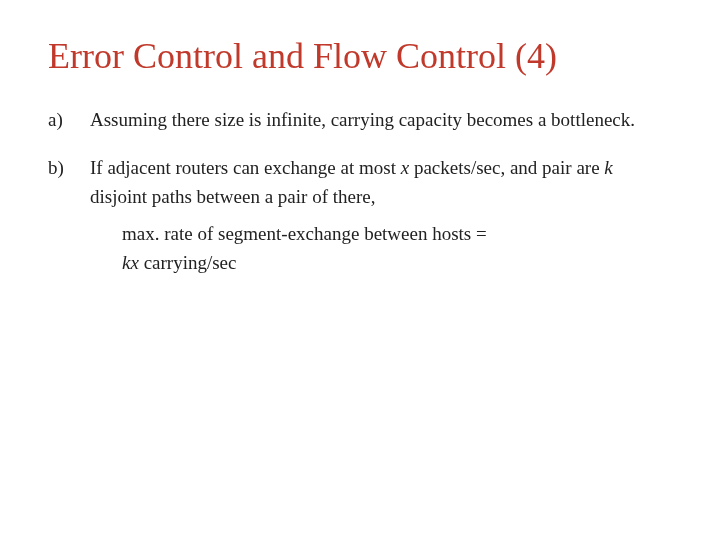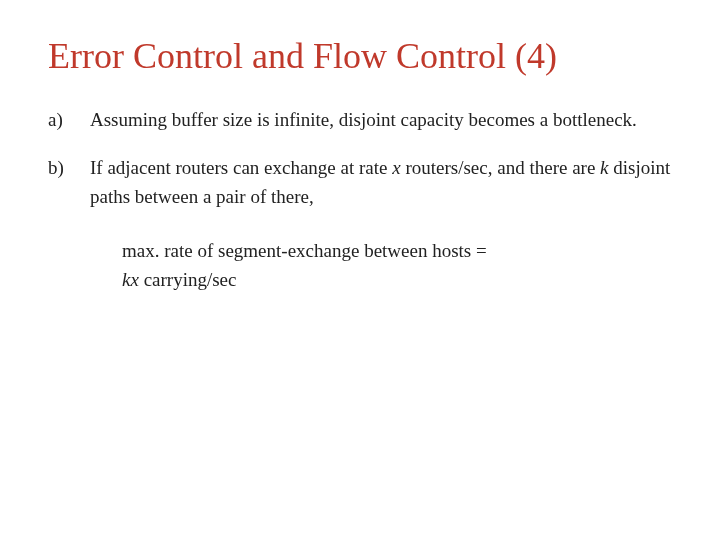--- a/index.html
+++ b/index.html
@@ -55,21 +55,21 @@
       color: #222222;
       flex-shrink: 0;
       margin-top: 0;
     }
 
     .list-text {
       flex: 1;
     }
 
     .sub-item {
-      margin-top: 24px;
+      margin-top: 7px;
       margin-left: 32px;
       font-size: 19px;
       color: #222222;
       line-height: 1.55;
     }
 
     em {
       font-style: italic;
     }
   </style>
@@ -77,27 +77,27 @@
 <body>
 
 <div class="slide">
 
   <h1 class="title">Error Control and Flow Control (4)</h1>
 
   <div class="content">
 
     <div class="list-item">
       <span class="list-label">a)</span>
-      <span class="list-text">Assuming buffer size is infinite, disjoint capacity becomes a bottleneck.</span>
+      <span class="list-text">Assuming there size is infinite, carrying capacity becomes a bottleneck.</span>
     </div>
 
     <div class="list-item">
       <span class="list-label">b)</span>
       <span class="list-text">
-        <span>If adjacent routers can exchange at rate </span><em>x</em><span> routers/sec, and there are </span><em>k</em><span> disjoint paths between a pair of there,</span>
+        <span>If adjacent routers can exchange at most </span><em>x</em><span> packets/sec, and pair are </span><em>k</em><span> disjoint paths between a pair of there,</span>
         <div class="sub-item">
           <span>max. rate of segment-exchange between hosts = </span><br>
           <em>kx</em><span> carrying/sec</span>
         </div>
       </span>
     </div>
 
   </div>
 </div>
 

